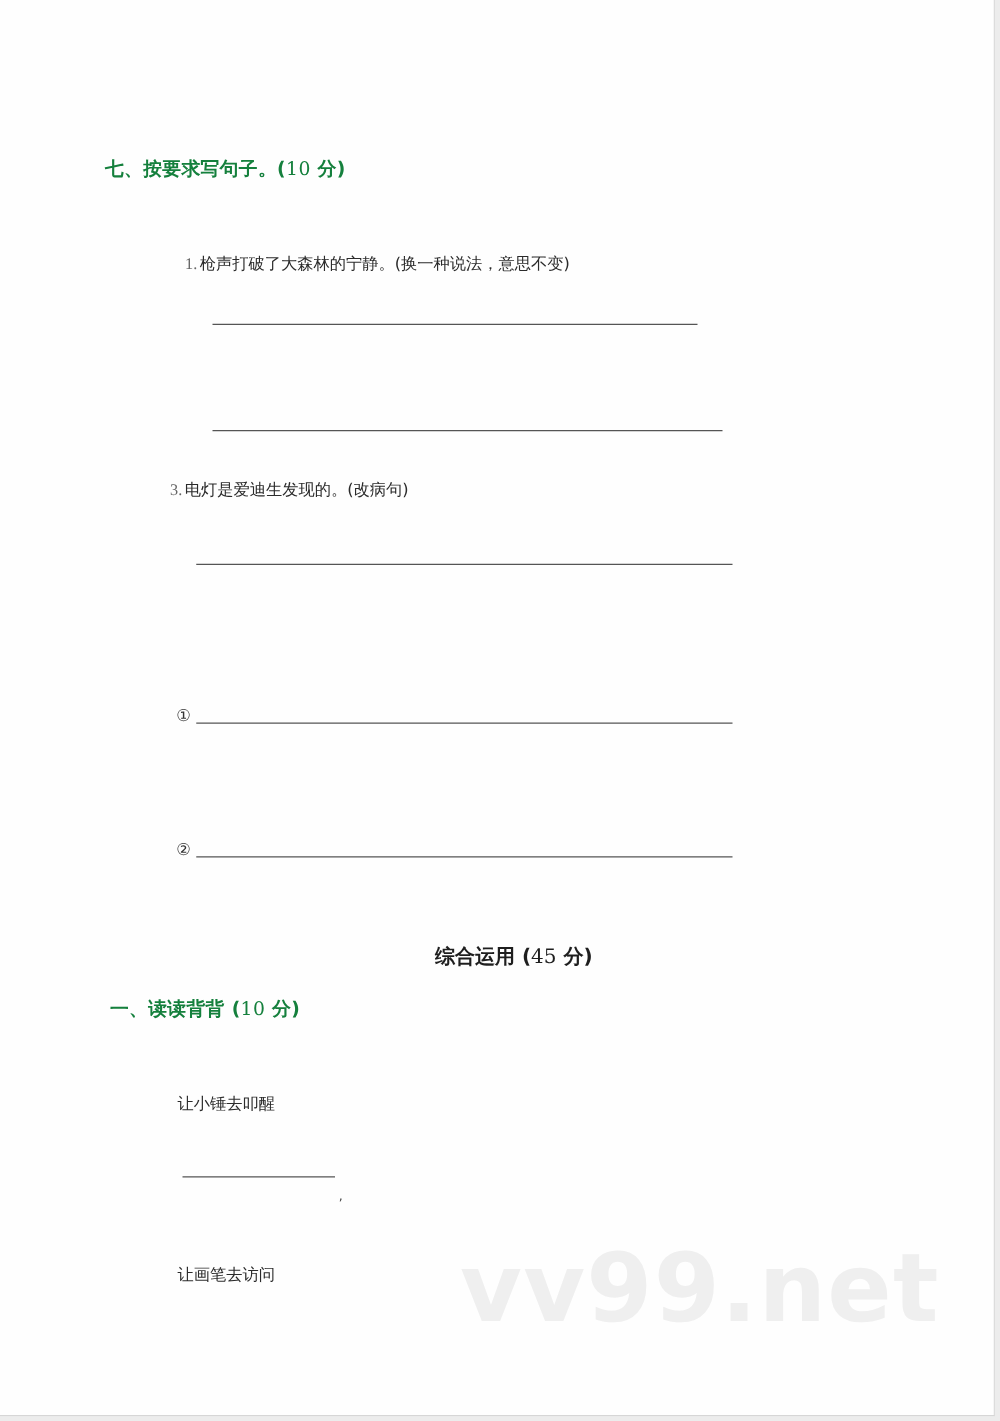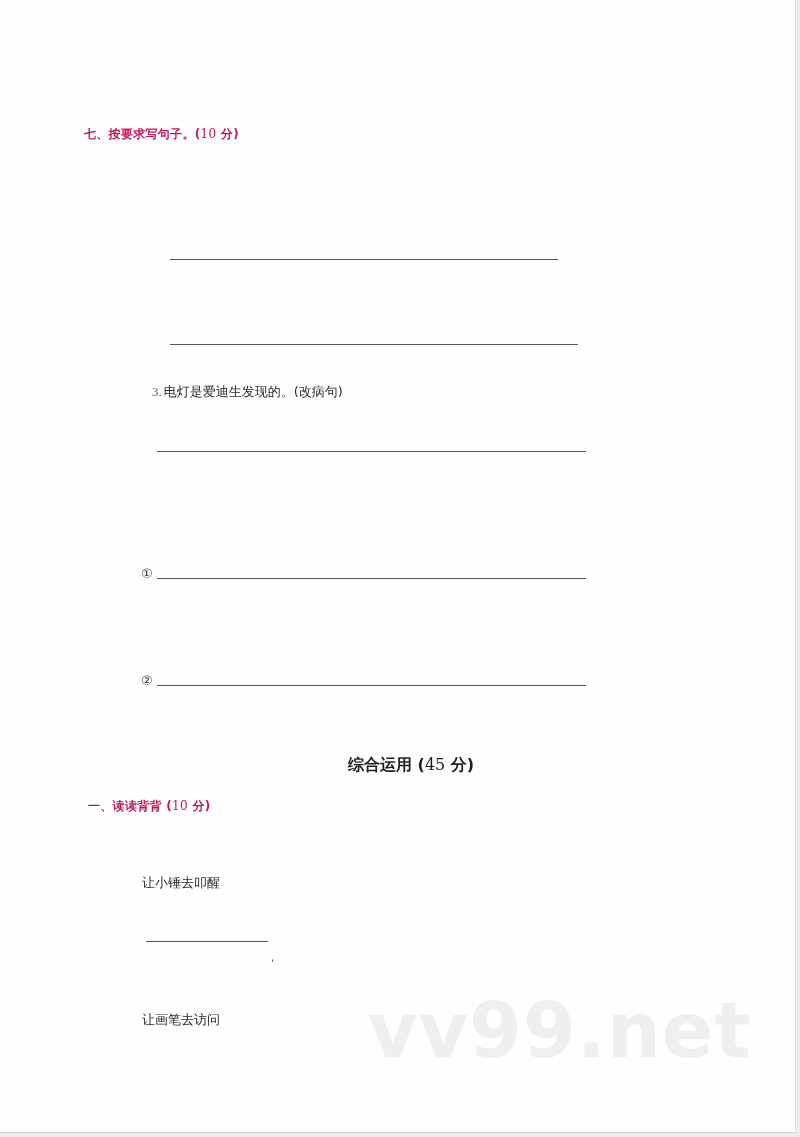--- a/index.html
+++ b/index.html
@@ -20,23 +20,23 @@
       left: 0;
       top: 0;
       width: 795px;
       height: 1132px;
       background: #fefefe;
       border-right: 1px solid #dcdcdc;
       border-bottom: 1px solid #d6d6d6;
     }
     .abs { position: absolute; white-space: nowrap; }
     .section-title {
-      font-size: 12px;
+      font-size: 15px;
       font-weight: bold;
-      color: #be185d;
+      color: #15803d;
       letter-spacing: 0.3px;
     }
     .section-title .num {
       font-family: "DejaVu Serif", "Liberation Serif", serif;
       font-weight: normal;
     }
     .q {
       font-size: 13px;
       color: #2b2b2b;
     }
@@ -86,25 +86,28 @@
   </style>
 </head>
 <body>
 
 <div class="page">
 
   <div class="abs section-title" style="left:84px; top:126px;">
     <span>七、按要求写句子。(</span><span class="num">10</span><span> 分)</span>
   </div>
 
+  <div class="abs q" style="left:148px; top:202px;">
+    <span class="qnum">1.</span><span>枪声打破了大森林的宁静。(换一种说法，意思不变)</span>
+  </div>
   <div class="line" style="left:170px; top:259px; width:388px;"></div>
 
   <div class="line" style="left:170px; top:344px; width:408px;"></div>
 
-  <div class="abs q" style="left:152px; top:383px;">
+  <div class="abs q" style="left:136px; top:383px;">
     <span class="qnum">3.</span><span>电灯是爱迪生发现的。(改病句)</span>
   </div>
   <div class="line" style="left:157px; top:451px; width:429px;"></div>
 
 
   <div class="abs circ" style="left:141px; top:566px;">①</div>
   <div class="line" style="left:157px; top:578px; width:429px;"></div>
 
   <div class="abs circ" style="left:141px; top:673px;">②</div>
   <div class="line" style="left:157px; top:685px; width:429px;"></div>

